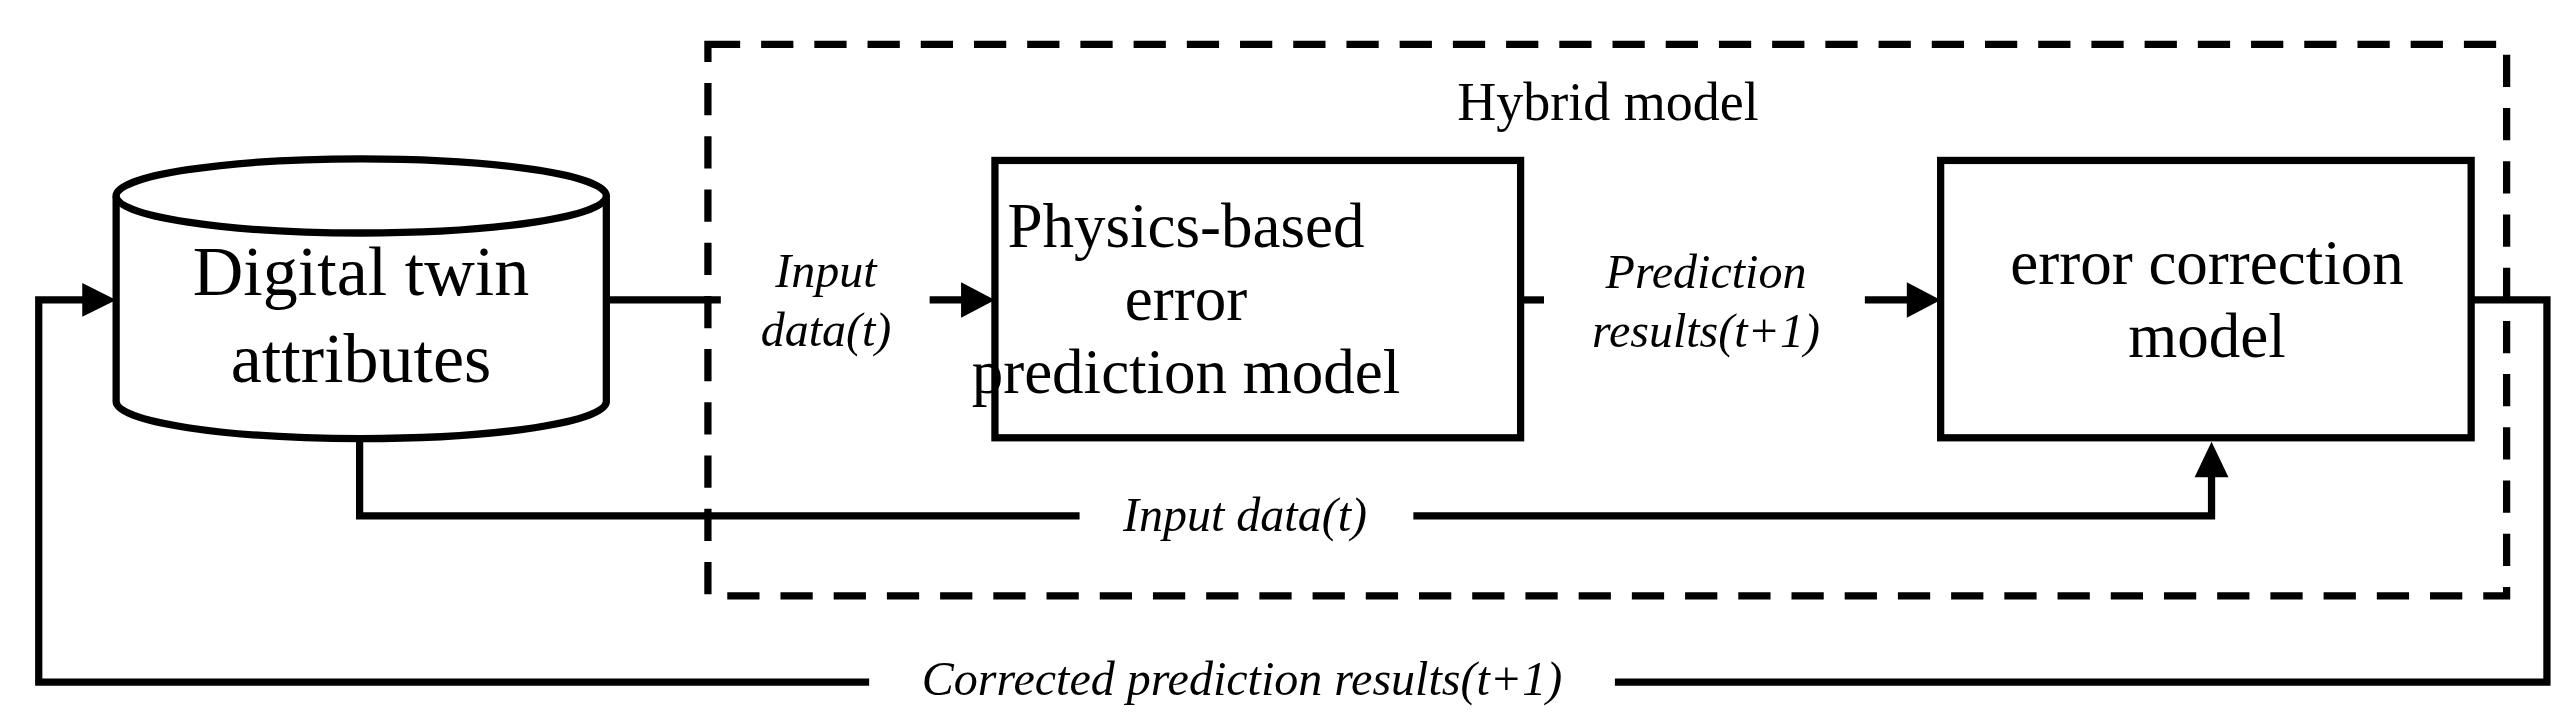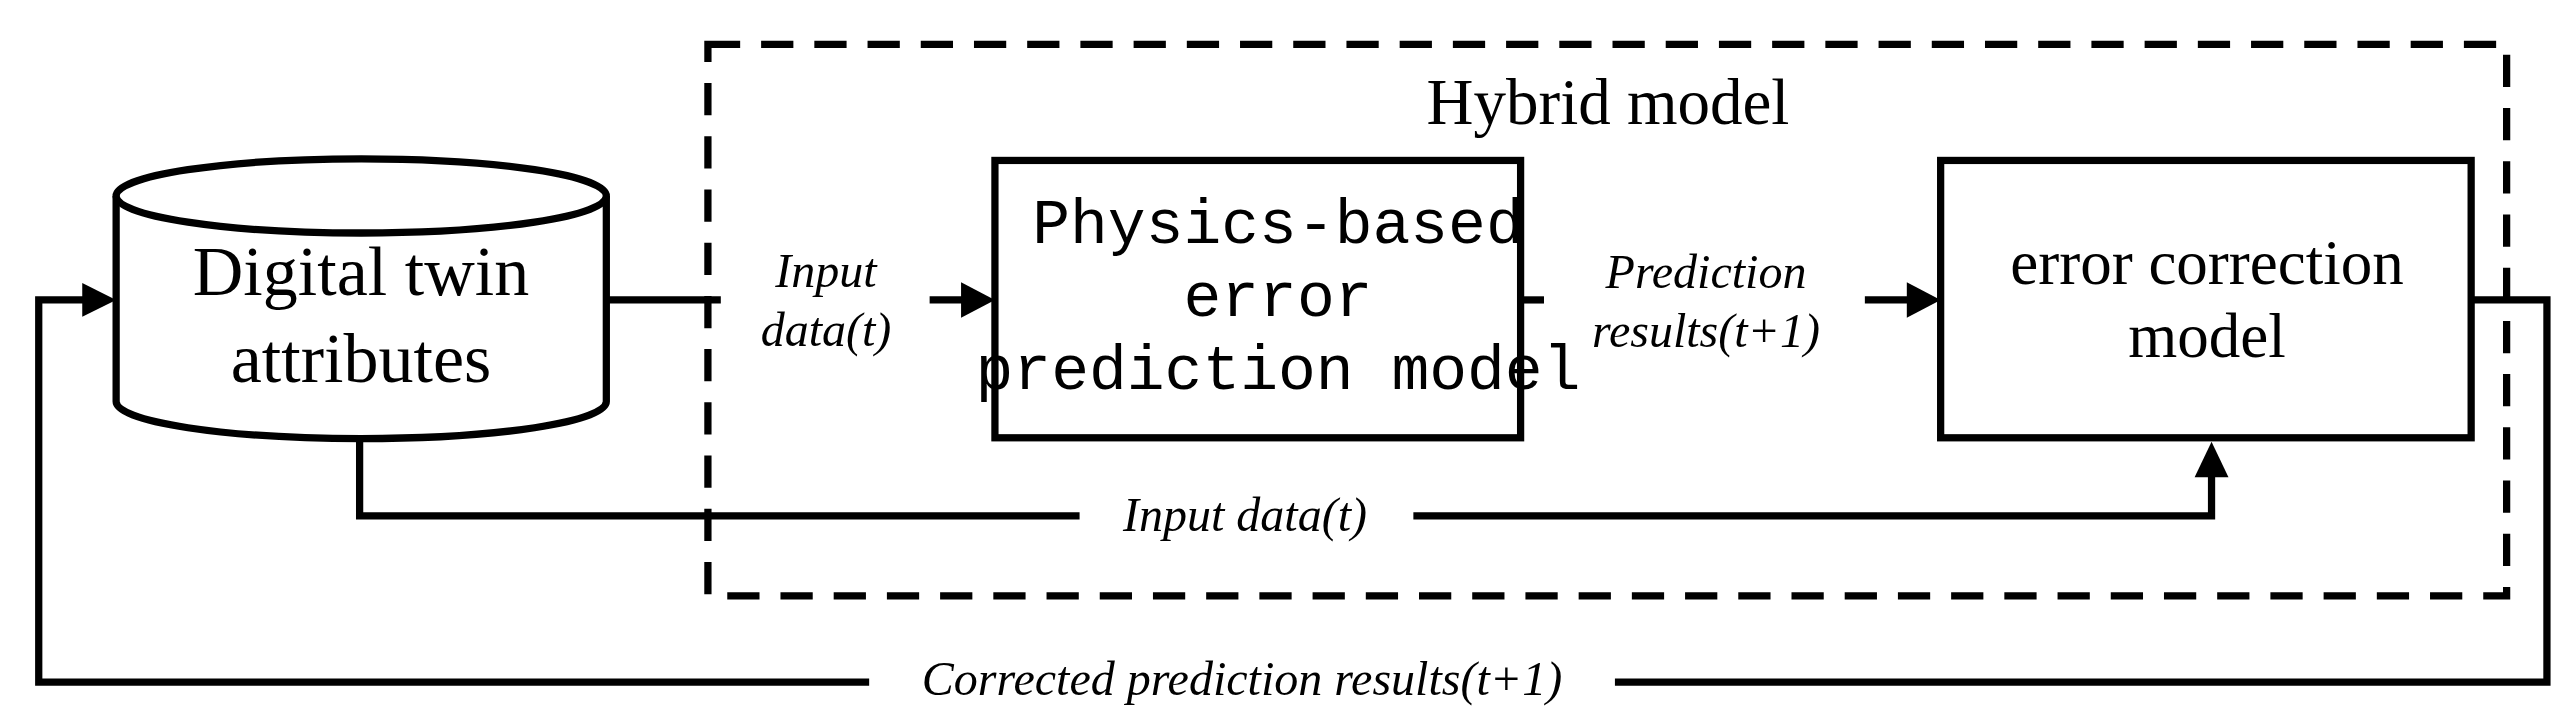--- a/index.html
+++ b/index.html
@@ -30,21 +30,21 @@
   }
   .big {
     font-size: 63px;
     line-height: 73px;
   }
   .cyl-text {
     font-size: 70px;
     line-height: 87px;
   }
   .title {
-    font-size: 65px;
+    font-size: 54px;
   }
   .lbl {
     font-style: italic;
     font-size: 48px;
     line-height: 59px;
   }
 </style>
 </head>
 <body>
 
@@ -82,21 +82,21 @@
     <rect x="2406" y="199" width="658" height="344" fill="#ffffff" stroke="#000" stroke-width="9"></rect>
   </svg>
 
   <div class="txt title" style="left:1608px; top:102px;">Hybrid model</div>
 
   <div class="txt cyl-text" style="left:361px; top:315px;">
     <div>Digital twin</div>
     <div>attributes</div>
   </div>
 
-  <div class="txt big" style="left:1278px; top:299px;font-family:Liberation Mono, monospace;">
+  <div class="txt big" style="left:1186px; top:299px;">
     <div>Physics-based</div>
     <div>error</div>
     <div>prediction model</div>
   </div>
 
   <div class="txt big" style="left:2207px; top:300px;">
     <div>error correction</div>
     <div>model</div>
   </div>
 

